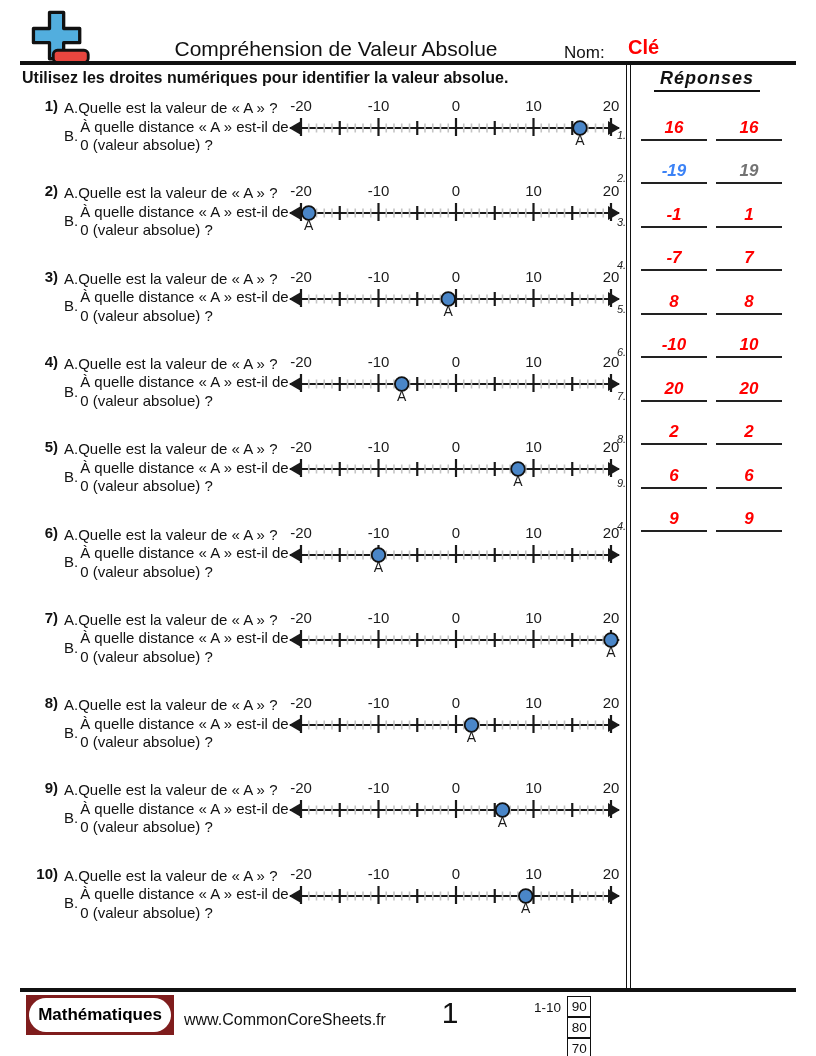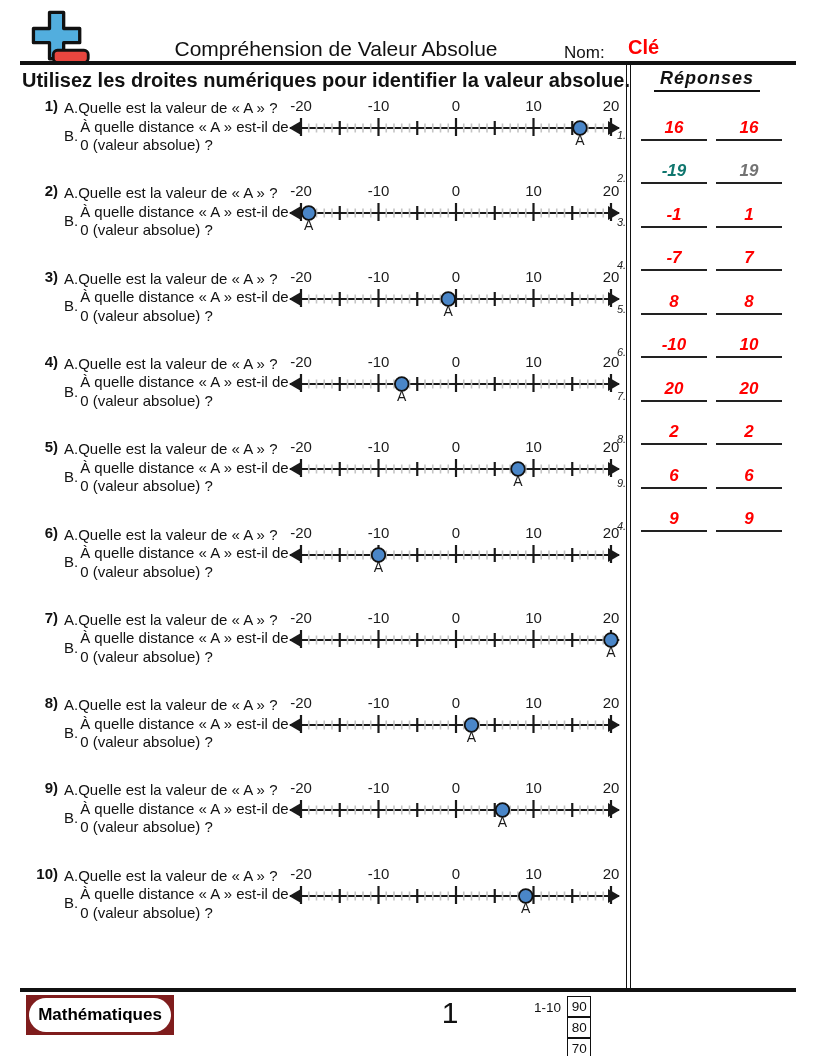--- a/index.html
+++ b/index.html
@@ -9,21 +9,21 @@
 
   
   .logo { position:absolute; left:18px; top:8px; }
   .hdr-title { position:absolute; left:160px; top:37px; width:340px; text-align:center;
                font-size:21px; color:#111; }
   .hdr-nom { position:absolute; left:558px; top:43px; font-size:17px; }
   .hdr-cle { position:absolute; left:622px; top:36px; font-size:20px; font-weight:bold; color:#ff0000; }
   .hdr-rule { position:absolute; left:14px; right:14px; top:61px; height:4px; background:#111; }
 
   
-  .instruction { position:absolute; left:16px; top:69px; font-size:20px; font-weight:bold; white-space:nowrap; }
+  .instruction { position:absolute; left:16px; top:69px; font-size:16px; font-weight:bold; white-space:nowrap; }
 
   
   .vsep { position:absolute; left:620px; top:65px; height:923px; width:5px;
           border-left:1.6px solid #111; border-right:1.6px solid #111; }
 
   
   #problems { position:absolute; left:0; top:95px; width:620px; height:895px; }
   .prob { position:absolute; left:0; width:620px; height:85px; }
   .pnum { position:absolute; left:24px; top:2px; width:28px; text-align:right;
           font-size:15px; font-weight:bold; }
@@ -750,21 +750,21 @@
       <span>Réponses</span>
     </div>
     <div id="answer-rows">
         <div class="ans-row" style="top: 47px;">
           <span class="ans-num">1.</span>
           <span class="ans-blank first" style="color:#ff0000">16</span>
           <span class="ans-blank" style="color:#ff0000">16</span>
         </div>
         <div class="ans-row" style="top: 90.45px;">
           <span class="ans-num">2.</span>
-          <span class="ans-blank first" style="color:#0f766e">-19</span>
+          <span class="ans-blank first" style="color:#3b82f6">-19</span>
           <span class="ans-blank" style="color:#737373">19</span>
         </div>
         <div class="ans-row" style="top: 133.9px;">
           <span class="ans-num">3.</span>
           <span class="ans-blank first" style="color:#ff0000">-1</span>
           <span class="ans-blank" style="color:#ff0000">1</span>
         </div>
         <div class="ans-row" style="top: 177.35px;">
           <span class="ans-num">4.</span>
           <span class="ans-blank first" style="color:#ff0000">-7</span>
@@ -800,20 +800,21 @@
           <span class="ans-blank first" style="color:#ff0000">9</span>
           <span class="ans-blank" style="color:#ff0000">9</span>
         </div>
       </div>
   </div>
 
   <div class="ftr-rule"></div>
   <div class="badge">
     <div class="badge-pill">Mathématiques</div>
   </div>
+  <div class="website">www.CommonCoreSheets.fr</div>
   <div class="page-num">1</div>
   <div class="score-label">1-10</div>
   <div class="score-table" id="score-table">
       <div class="score-cell">90</div>
       <div class="score-cell">80</div>
       <div class="score-cell">70</div>
       <div class="score-cell">60</div>
       <div class="score-cell">50</div>
       <div class="score-cell shaded" style="background: rgb(217, 228, 248);">40</div>
       <div class="score-cell shaded" style="background: rgb(217, 228, 248);">30</div>

